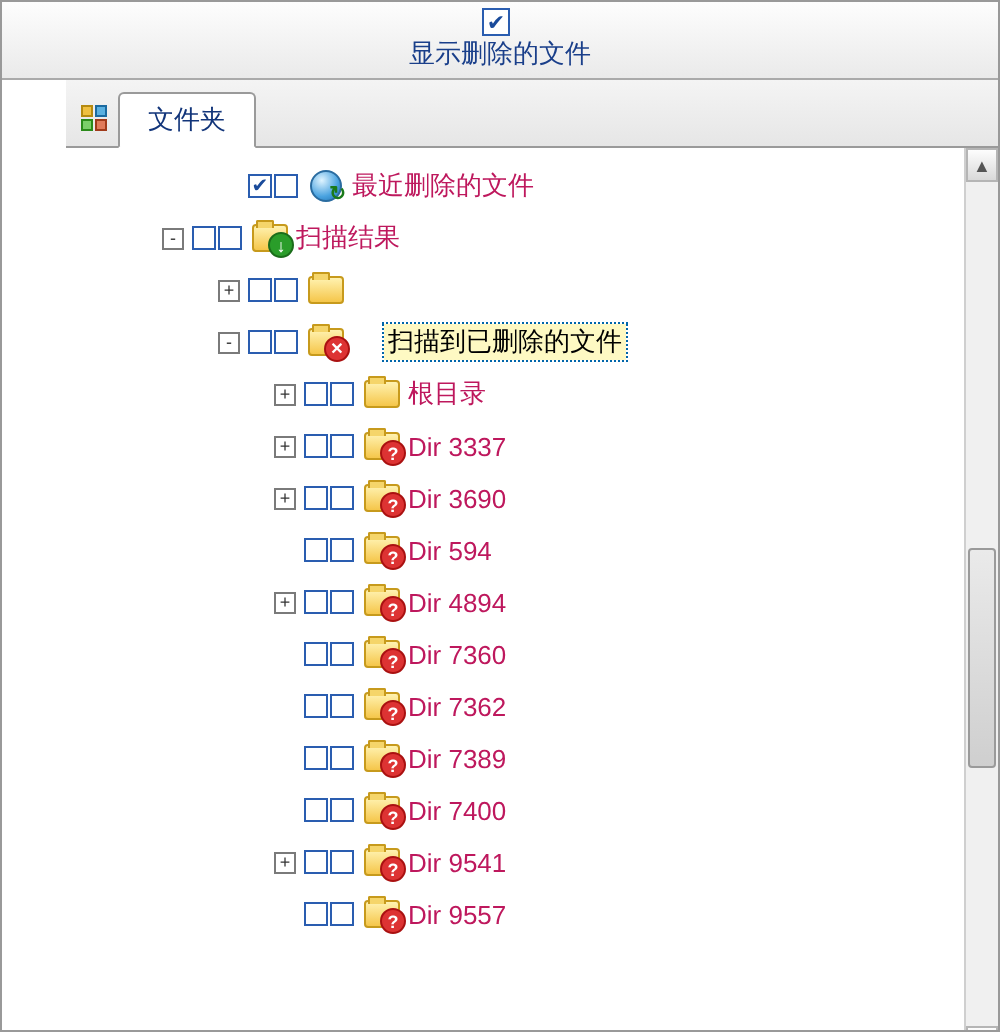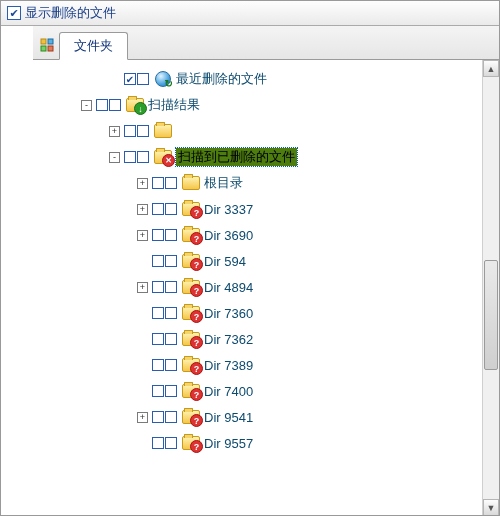--- a/index.html
+++ b/index.html
@@ -12,20 +12,21 @@
     height: 516px;
     overflow: hidden;
     border: 1px solid #999;
   }
   .top-bar {
     display: flex;
     align-items: center;
     padding: 3px 6px;
     border-bottom: 1px solid #aaa;
     background: linear-gradient(#fdfdfd, #eaeaea);
+    flex-direction: column;
   }
   .chk {
     width: 14px; height: 14px;
     border: 1px solid #2a5db0;
     margin-right: 4px;
     display: inline-flex;
     align-items: center; justify-content: center;
     font-size: 11px; color: #1a4b9b;
     background: #fff;
   }
@@ -143,26 +144,27 @@
     width: 16px; height: 16px; border-radius: 50%;
     background: radial-gradient(circle at 35% 30%, #dff4ff, #4aa3e0 60%, #1d6fb0);
     border: 1px solid #2a6ca0;
     position: relative;
   }
   .globe::after {
     content: "↻";
     position: absolute; right: -3px; bottom: -3px;
     font-size: 10px; color: #1a7a1a; font-weight: bold;
   }
-  .label-text { color: #0c4a6e; }
+  .label-text { color: #be185d; }
   .label-text.sel {
-    background: #4d7c0f;
+    background: #fef9c3;
     color: #000;
     padding: 0 2px;
     outline: 1px dotted #0066aa;
+    margin-left: 16px;
   }
   .scrollbar {
     position: absolute; right: 0; top: 0; bottom: 0;
     width: 17px;
     background: #f0f0f0;
     border-left: 1px solid #cfcfcf;
   }
   .sb-btn {
     height: 17px; background: linear-gradient(#fdfdfd,#d9d9d9);
     border: 1px solid #b5b5b5;

